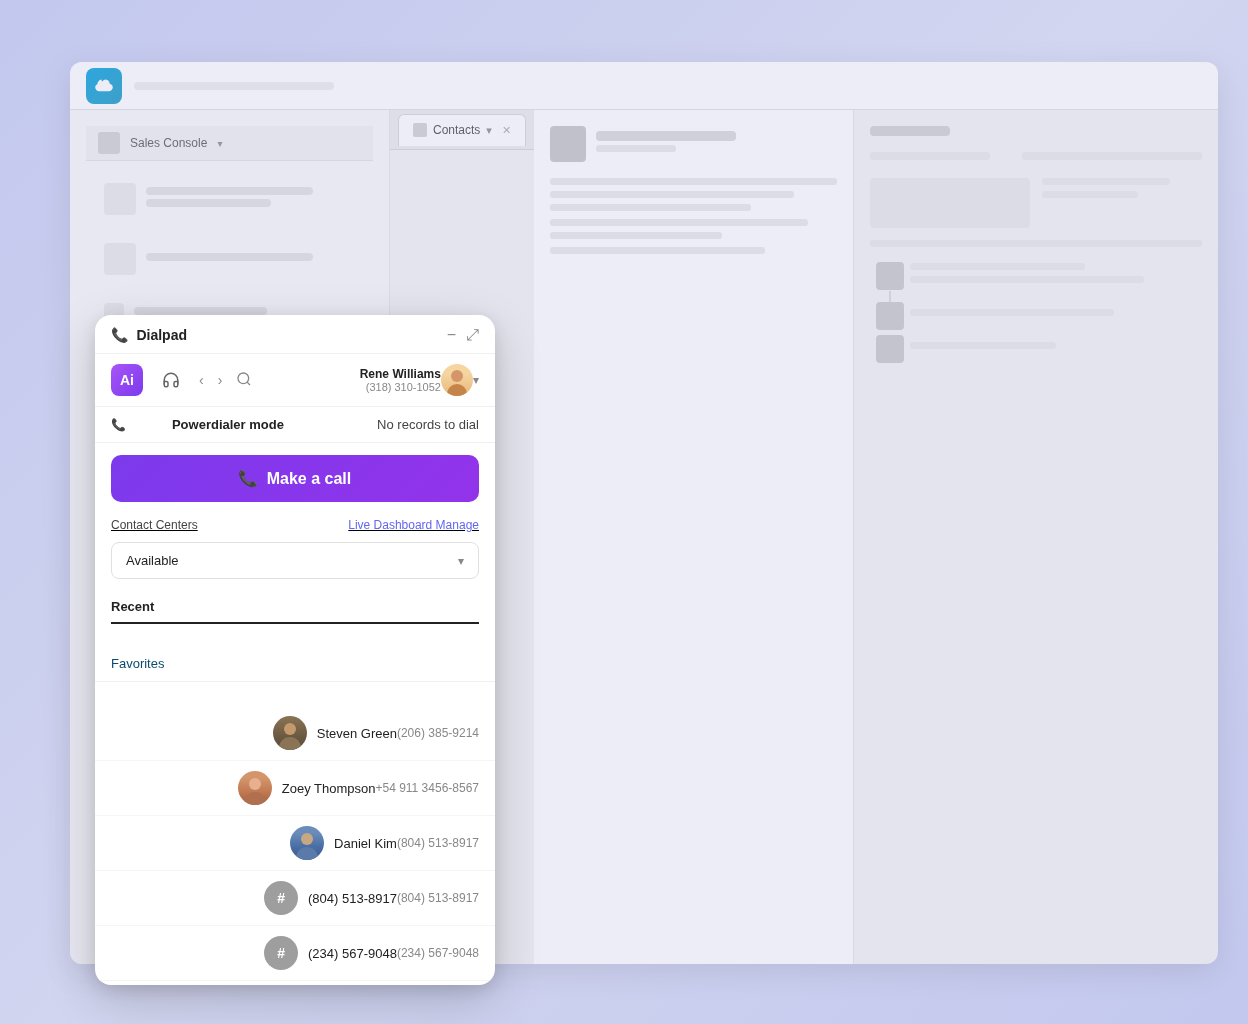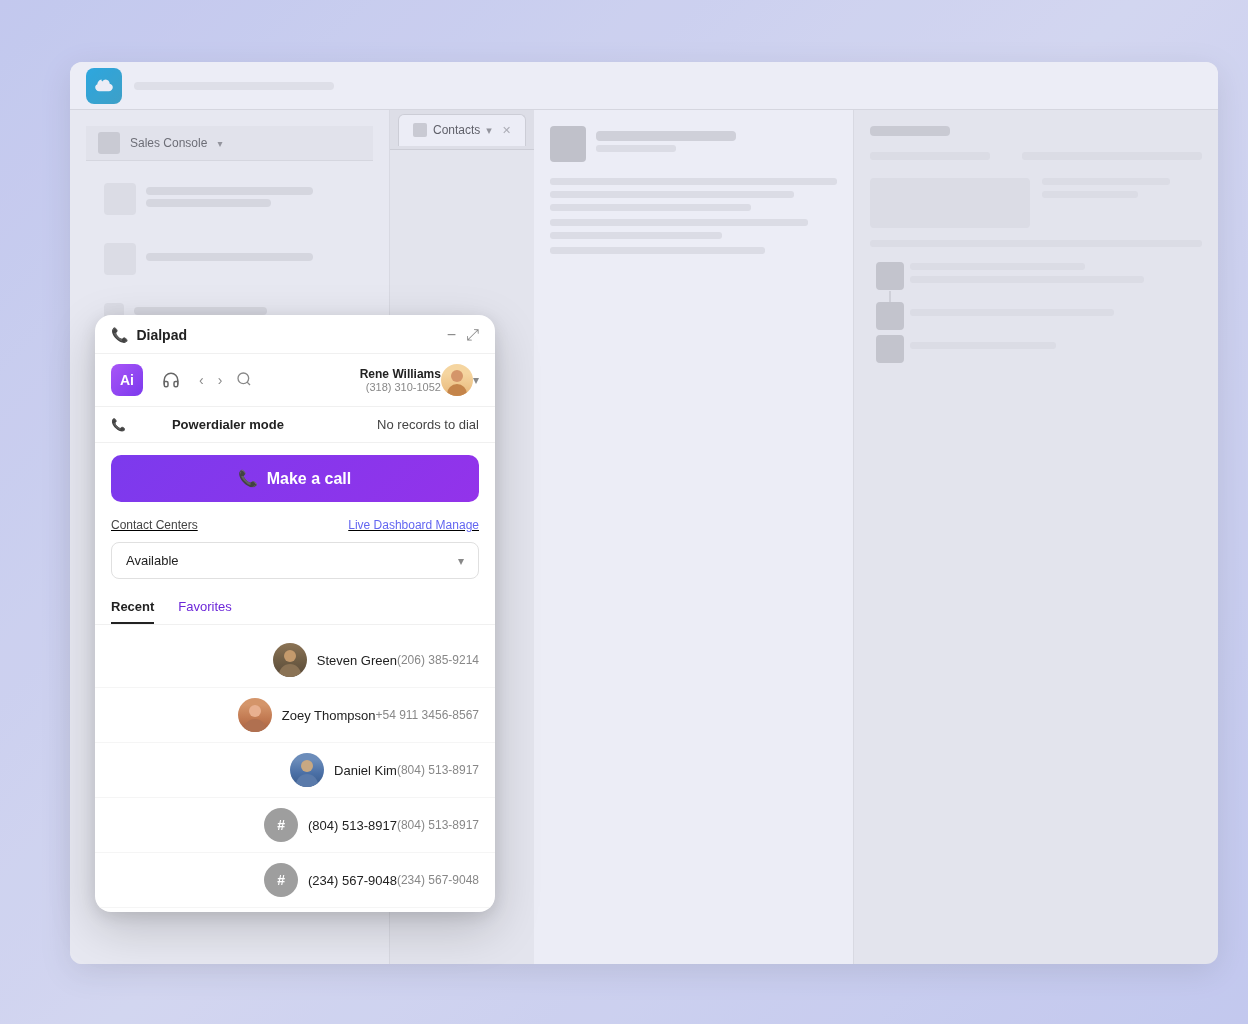--- a/index.html
+++ b/index.html
@@ -477,28 +477,29 @@
     .dialpad-dropdown-chevron {
       color: #888;
       font-size: 12px;
     }
 
     .dialpad-tabs {
       display: flex;
       padding: 0 16px;
       border-bottom: 1px solid #f0f0f0;
       gap: 24px;
-      margin-bottom: 4px;
+      margin-bottom: 20px;
+      flex-direction: column;
     }
 
     .dialpad-tab {
       font-size: 13px;
       padding: 8px 0;
       cursor: pointer;
-      color: #6d28d9;
+      color: #0c4a6e;
       border-bottom: 2px solid transparent;
     }
 
     .dialpad-tab.active {
       color: #222;
       font-weight: 600;
       border-bottom: 2px solid #222;
     }
 
     .dialpad-contacts-list {

